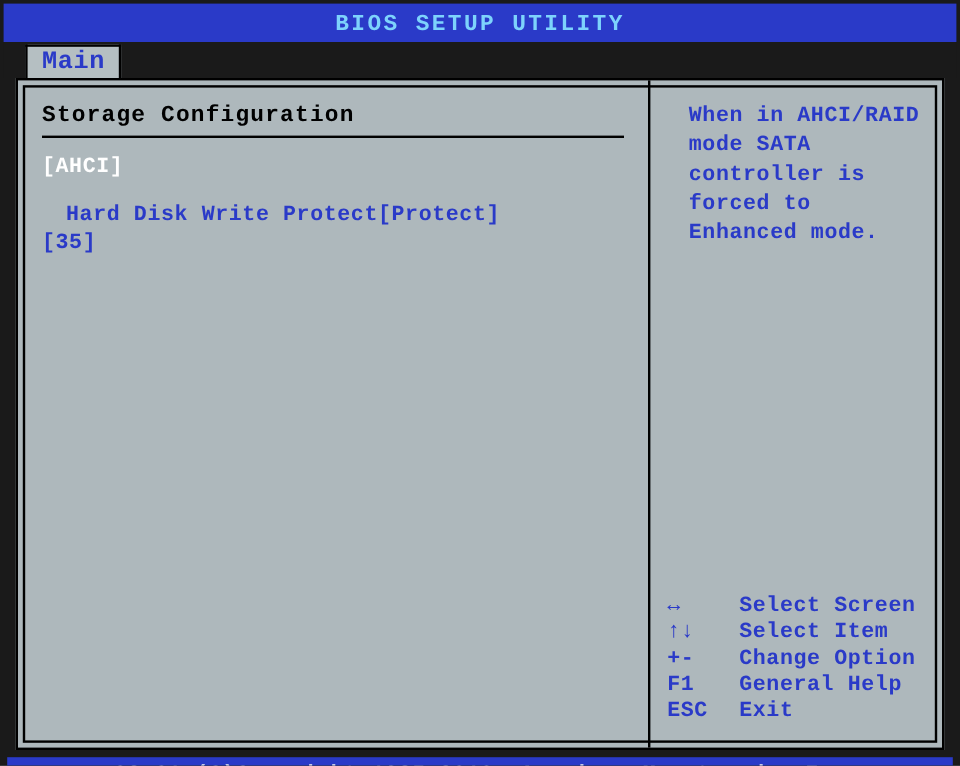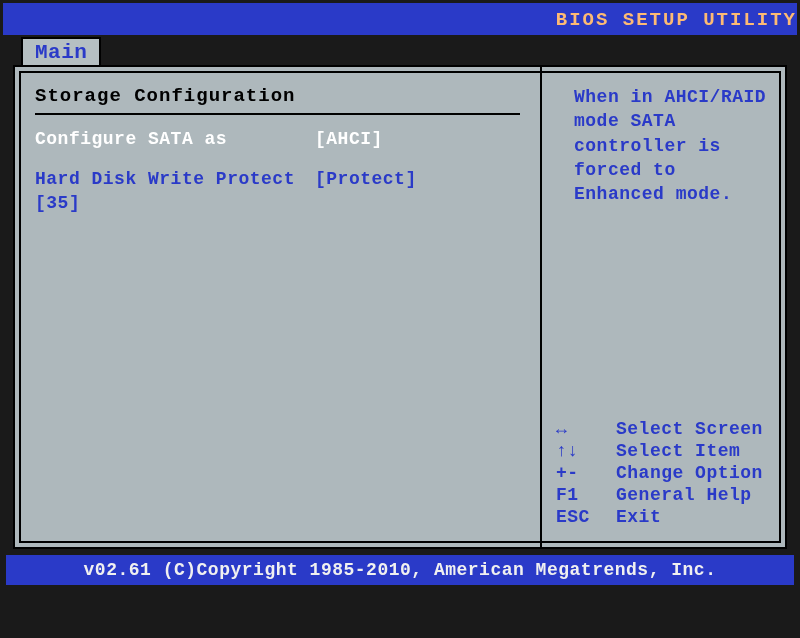--- a/index.html
+++ b/index.html
@@ -15,22 +15,22 @@
     }
     .bios-container {
       width: 100%;
       height: 100%;
       position: relative;
       background: #1a1a1a;
       padding: 3px;
     }
     .title-bar {
       background: #2a3ac8;
-      color: #fdba74;
-      text-align: right;
+      color: #7dd3fc;
+      text-align: center;
       padding: 6px 0 4px 0;
       font-size: 19px;
       letter-spacing: 2px;
     }
     .tab-strip {
       background: #1a1a1a;
       height: 30px;
       display: flex;
       align-items: flex-start;
       padding-left: 18px;
@@ -41,21 +41,21 @@
       padding: 2px 12px;
       border: 2px solid #000;
       border-bottom: none;
       font-size: 21px;
       position: relative;
       top: 2px;
     }
     .content-frame {
       background: #aeb8bc;
       margin: 0 10px 6px 10px;
-      height: 484px;
+      height: 560px;
       border: 2px solid #000;
       display: flex;
       position: relative;
     }
     .inner-border {
       position: absolute;
       top: 4px; left: 4px; right: 4px; bottom: 4px;
       border: 2px solid #000;
       pointer-events: none;
     }
@@ -93,20 +93,21 @@
     .option-value {
       white-space: pre;
     }
     .selected .option-label,
     .selected .option-value {
       color: #fff;
     }
     .normal .option-label,
     .normal .option-value {
       color: #2a3ac8;
+      text-align: right;
     }
     .spacer-row { height: 16px; }
     .help-text {
       color: #2a3ac8;
       line-height: 1.35;
       font-size: 18px;
       margin-left: 18px;
     }
     .help-spacer {
       flex: 1;
@@ -147,21 +148,20 @@
   </div>
 
   <div class="content-frame">
     <div class="inner-border"></div>
 
     <div class="left-panel">
       <div class="section-title">Storage Configuration</div>
       <hr class="hr-line">
 
       <div class="option-row selected">
-        <span class="option-label">Configure SATA as</span>
         <span class="option-value">[AHCI]</span>
       </div>
 
       <div class="spacer-row"></div>
 
       <div class="option-row normal">
         <span class="option-label">Hard Disk Write Protect</span>
         <span class="option-value">[Protect]</span>
       </div>
 

